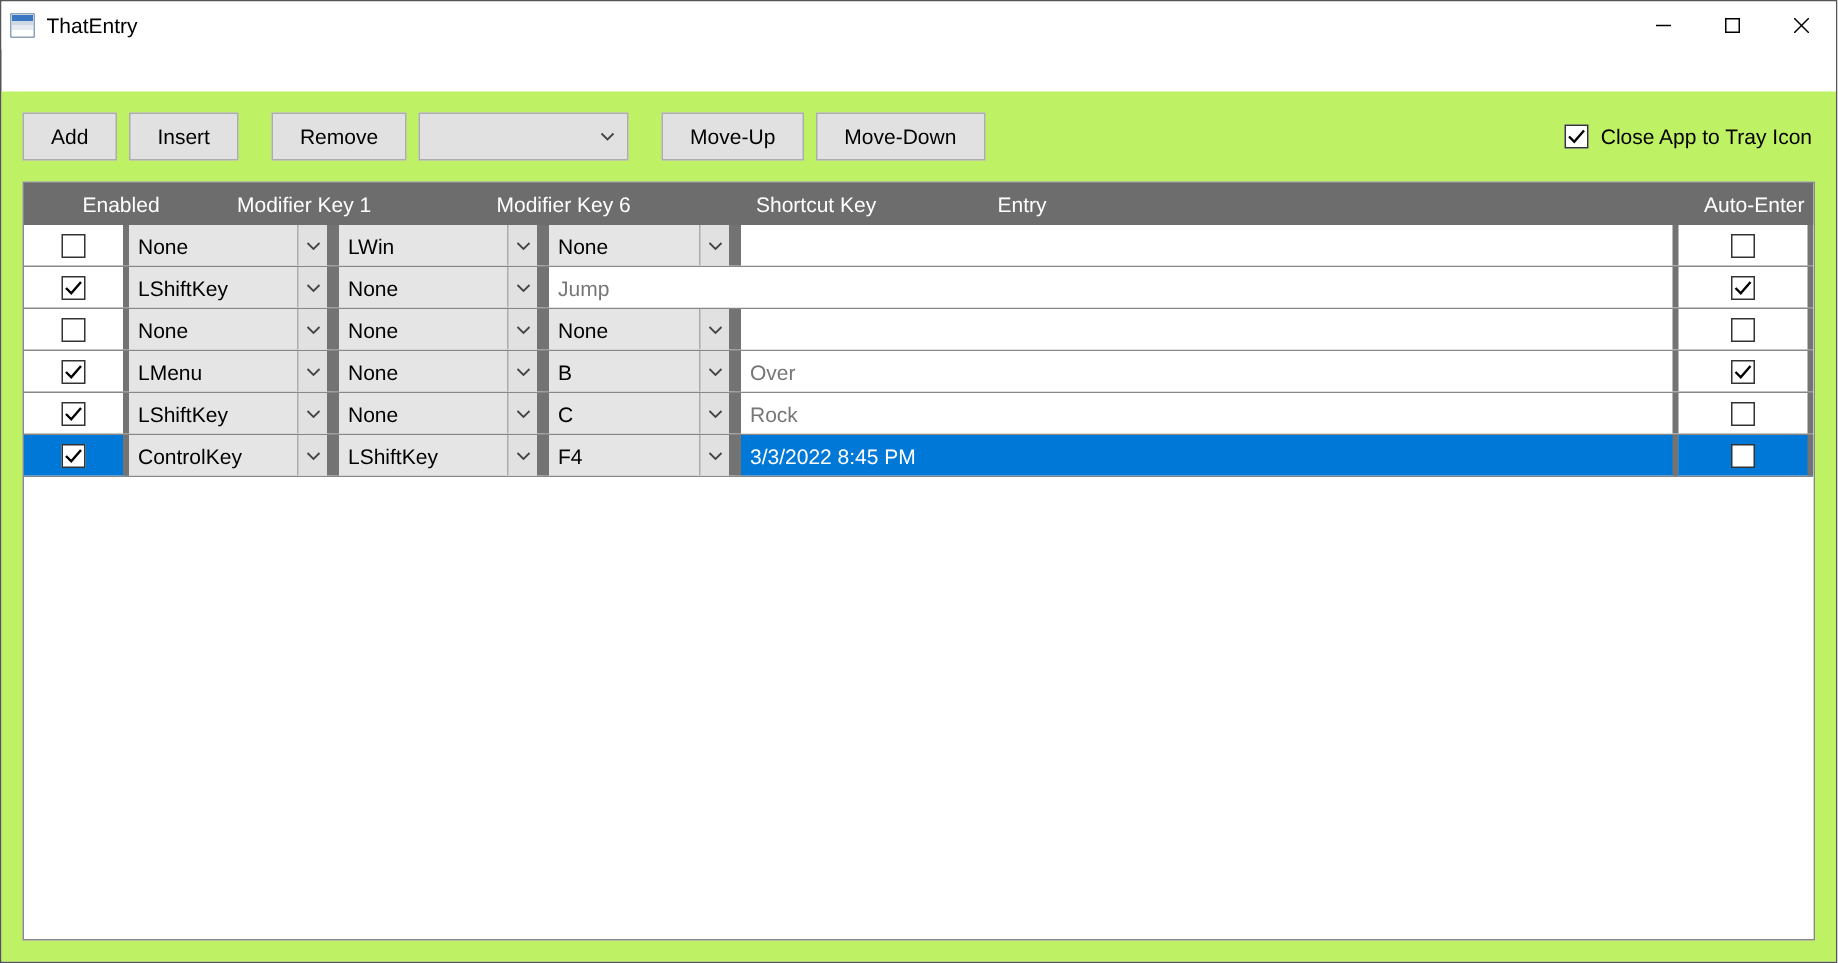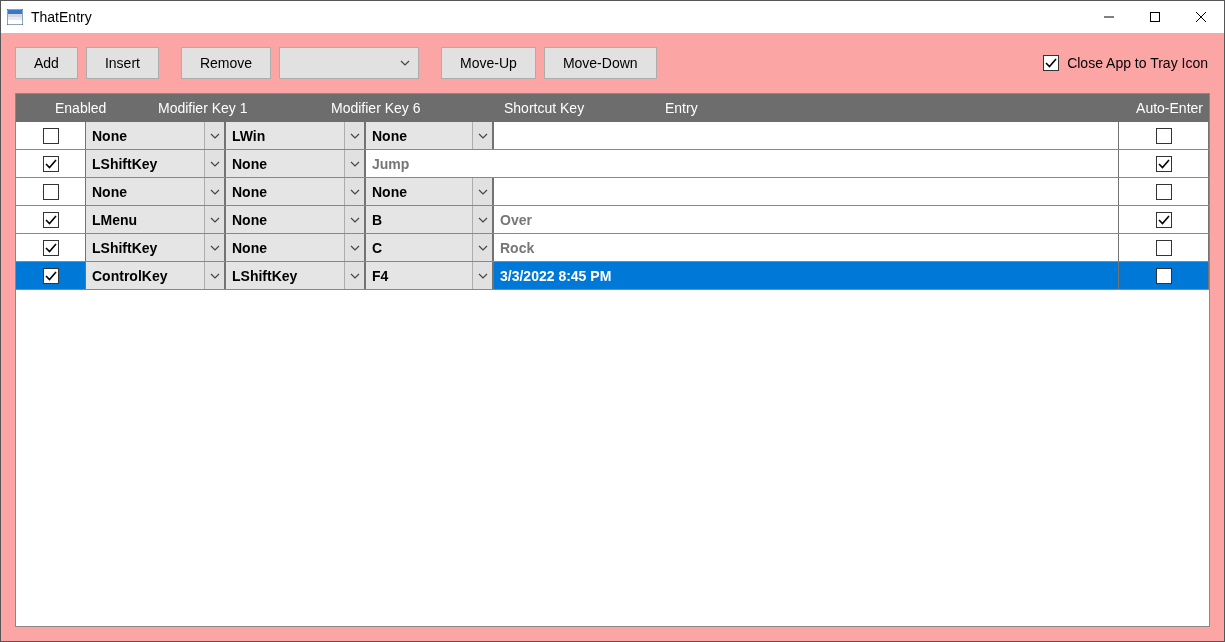--- a/index.html
+++ b/index.html
@@ -1,27 +1,27 @@
 <!DOCTYPE html>
 <html><head>
 <meta charset="utf-8">
 <style>
   * { box-sizing: border-box; }
   html, body { margin:0; padding:0; font-family: "Segoe UI", Tahoma, sans-serif; font-size:14px; color:#000; }
   body { background:#fff; }
-  .window { width:1225px; height:642px; border:1px solid #555; background:#fff; display:flex; flex-direction:column; }
+  .window { width:1225px; height:642px; border:1px solid #555; background:#fff; display:flex; flex-direction:column;gap:28px; }
   
   .titlebar { height:32px; background:#fff; display:flex; align-items:center; }
   .titlebar .app-icon { width:16px; height:16px; margin:0 8px 0 6px; }
   .titlebar .title { flex:0 0 auto; font-size:14px; }
   .titlebar .spacer { flex:1; }
   .titlebar .win-btn { width:46px; height:32px; display:flex; align-items:center; justify-content:center; }
   .titlebar .win-btn svg { width:10px; height:10px; }
   
-  .client { flex:1; background:#fca5a5; padding:14px 14px; display:flex; flex-direction:column; }
+  .client { flex:1; background:#bef264; padding:14px 14px; display:flex; flex-direction:column; }
   .toolbar { display:flex; align-items:center; gap:8px; margin-bottom:14px; }
   .toolbar .gap { width:6px; }
   .toolbar .biggap { flex:1; }
   .btn {
     height:32px; padding:0 18px; background:#e1e1e1; border:1px solid #adadad; font-size:14px;
     display:flex; align-items:center; justify-content:center; user-select:none;
   }
   .combo {
     height:32px; width:140px; background:#e1e1e1; border:1px solid #adadad;
     display:flex; align-items:center; justify-content:flex-end; padding-right:8px;
@@ -31,21 +31,21 @@
   .chkbox { width:16px; height:16px; border:1px solid #333; background:#fff; display:flex; align-items:center; justify-content:center; }
   .chkmark { width:12px; height:12px; }
   
   .grid { flex:1; border:1px solid #888; background:#fff; display:flex; flex-direction:column; overflow:hidden; }
   .grid-header { display:flex; background:#6d6d6d; color:#fff; height:28px; align-items:center; }
   .grid-body { flex:1; background:#fff; overflow:auto; }
   .row { display:flex; height:28px; align-items:stretch; border-bottom:1px solid #888; }
   .row.selected .cell-entry { background:#0078d7; color:#fff; }
   .row.selected .cell-enabled { background:#0078d7; }
   .row.selected .cell-autoenter { background:#0078d7; }
-  .cell { border-right:1px solid #737373; display:flex; align-items:center;font-weight:bold; }
+  .cell { border-right:4px solid #737373; display:flex; align-items:center; }
   .hdr { padding:0 6px; font-size:14px;margin-left:33px; }
   .col-enabled   { width:70px;  justify-content:center; }
   .col-mod1      { width:140px; }
   .col-mod2      { width:140px; }
   .col-shortcut  { width:128px; }
   .col-entry     { flex:1; }
   .col-autoenter { width:90px; justify-content:center; }
   .cell-check { justify-content:center; }
   .cell-dd { background:#e5e5e5; display:flex; align-items:center; padding:0 4px 0 6px; position:relative; }
   .cell-dd .dd-text { flex:1; font-size:14px; color:#000; }

